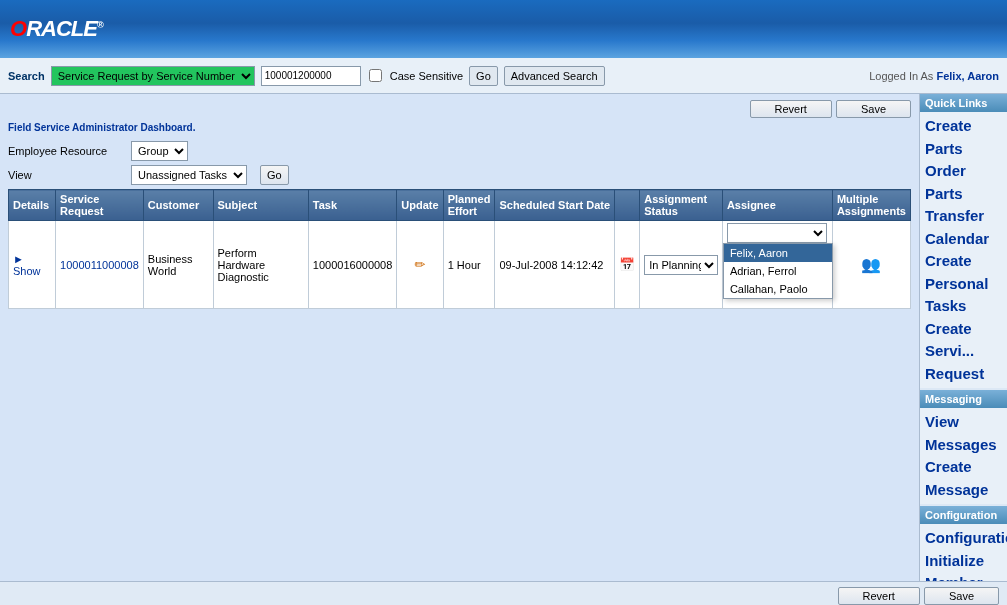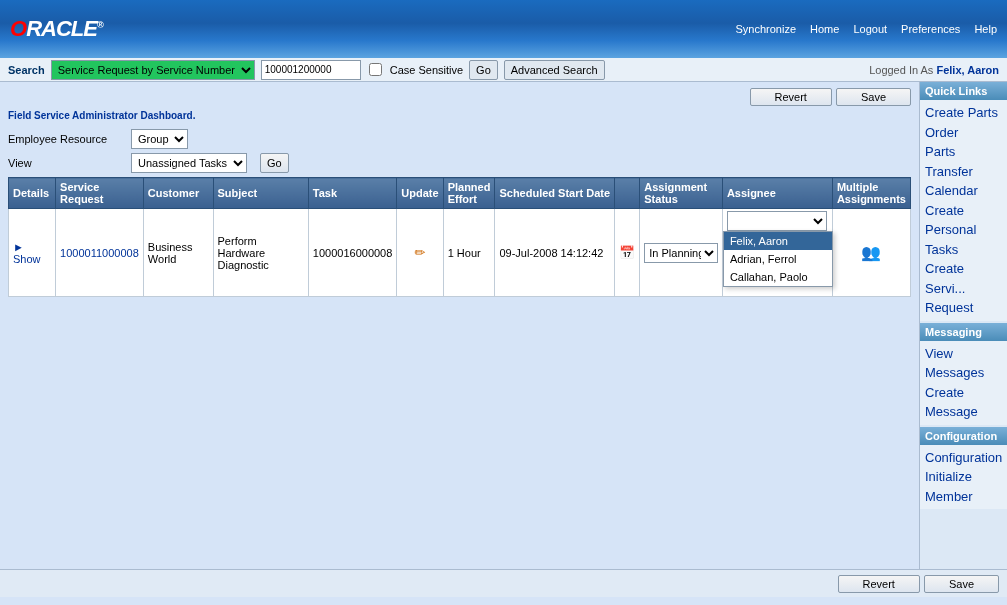--- a/index.html
+++ b/index.html
@@ -45,21 +45,21 @@
     }
 
     
     .search-bar {
       background: #e8f0f8;
       border-bottom: 1px solid #aabbd0;
       padding: 5px 8px;
       display: flex;
       align-items: center;
       gap: 6px;
-      height: 24px;
+      height: 36px;
     }
     .search-label {
       font-size: 11px;
       font-weight: bold;
       color: #003366;
     }
     .search-bar select {
       font-size: 11px;
       border: 1px solid #8899aa;
       background: #22c55e;
@@ -192,22 +192,23 @@
       font-size: 11px;
     }
     .panel-links {
       padding: 3px 5px;
       background: #e8f0f8;
     }
     .panel-links a {
       display: block;
       color: #003399;
       text-decoration: none;
-      font-size: 13px;
+      font-size: 15px;
       line-height: 1.5;
+      font-weight: bold;
     }
 
     .bottom-buttons {
       display: flex;
       justify-content: flex-end;
       gap: 4px;
       padding: 4px 8px;
       background: #e0eaf5;
       border-top: 1px solid #aabbd0;
       height: 28px;
@@ -236,27 +237,20 @@
     }
   </style>
 </head>
 <body>
 
 <div class="header">
   <div class="header-logo">
     <div class="oracle-logo">
       <span>O</span>RACLE<sup style="font-size:9px">®</sup>
     </div>
-  </div>
-  <div class="header-nav">
-    <a href="#">Synchronize</a>
-    <a href="#">Home</a>
-    <a href="#">Logout</a>
-    <a href="#">Preferences</a>
-    <a href="#">Help</a>
   </div>
 </div>
 
 <div class="search-bar">
   <span class="search-label">Search</span>
   <select>
     <option>Service Request by Service Number</option>
   </select>
   <input type="text" value="100001200000" style="">
   <input type="checkbox" style="">

